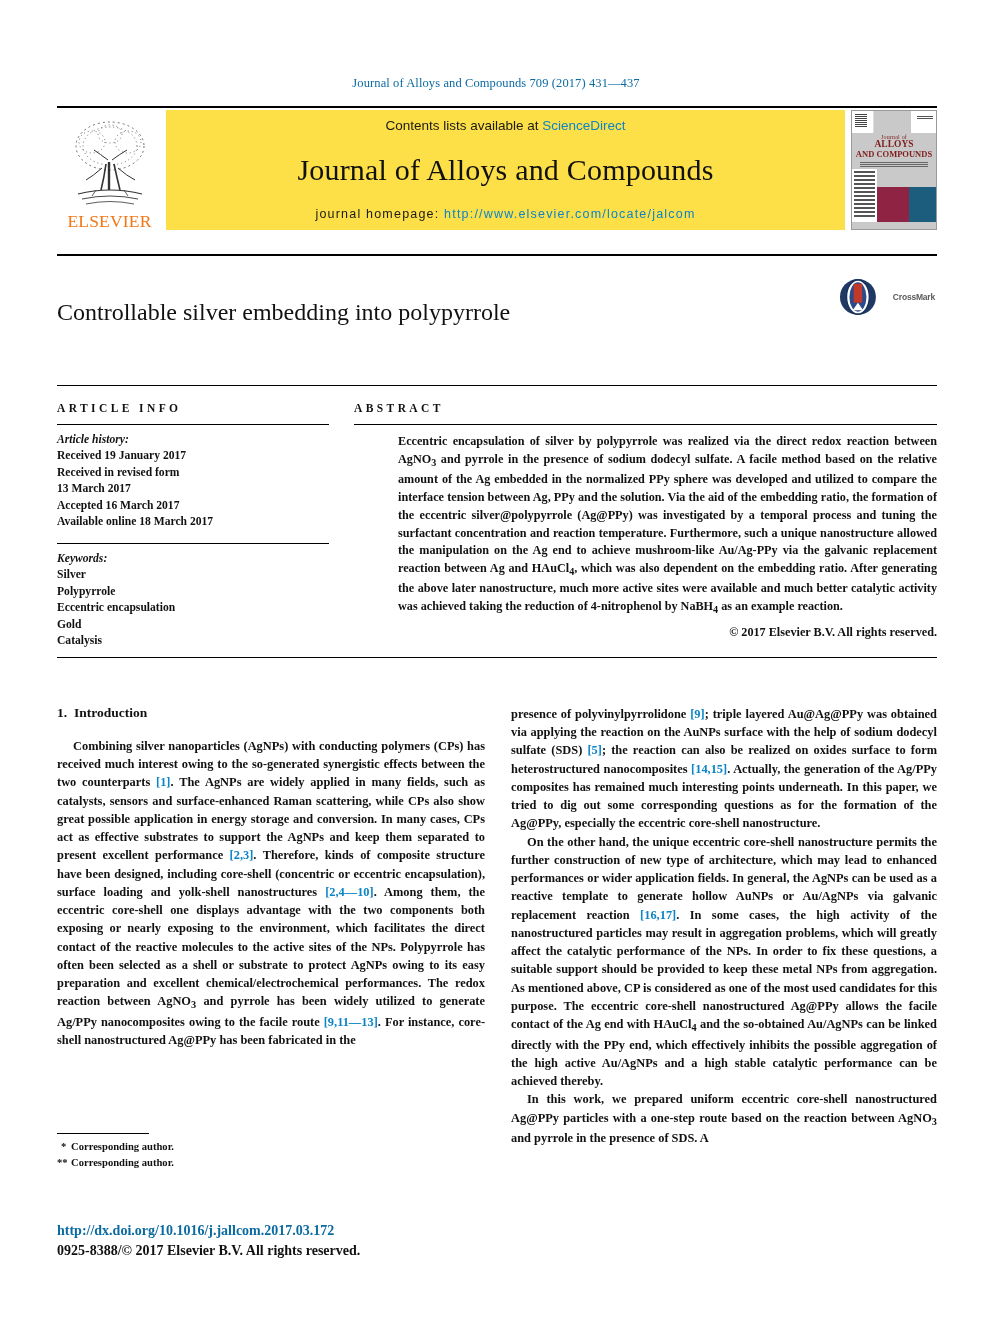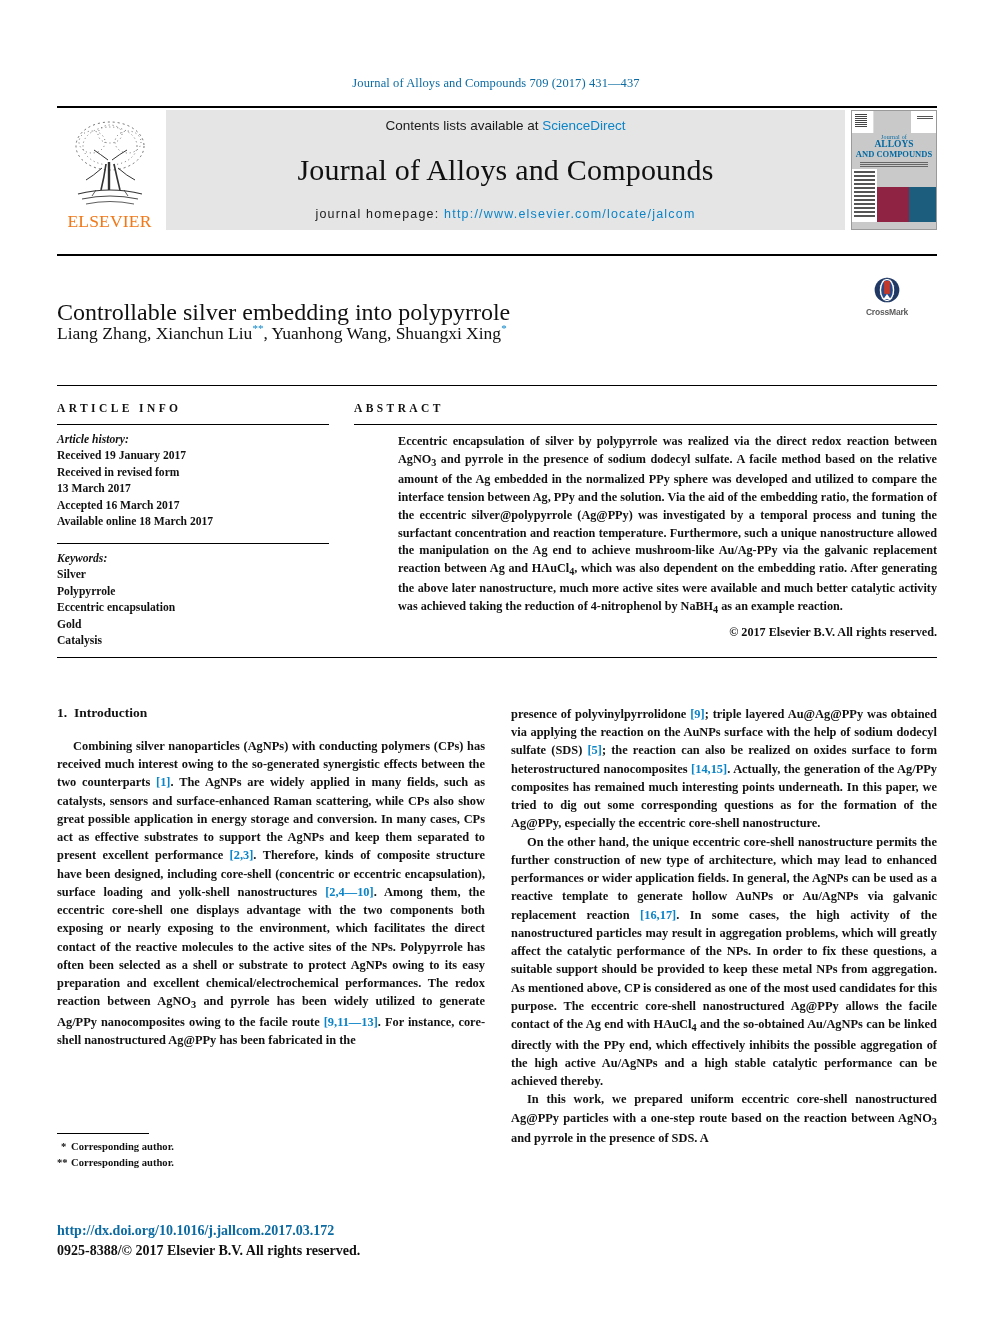--- a/index.html
+++ b/index.html
@@ -47,21 +47,21 @@
     font-family: "Liberation Serif", serif;
     font-size: 17.5px;
     letter-spacing: .2px;
     color: #f07818;
     font-weight: 400;
     margin-top: 1px;
     line-height: 1;
   }
   .masthead-center {
     flex: 1 1 auto;
-    background: #e5e5e5;
+    background: #fde047;
     display: flex; flex-direction: column;
     align-items: center; justify-content: space-between;
     padding: 8px 10px 9px 10px;
     margin-left: 4px;
   }
   .contents-line {
     font-size: 13.5px;
     font-family: "Liberation Sans", sans-serif;
     color: #1a1a1a;
   }
@@ -92,21 +92,21 @@
     display: flex; flex-direction: column;
   }
   .cover-top { height: 22px; display: flex; }
   .cover-tl { width: 26%; background: #fff; border-right: 1px solid #ddd; position: relative;}
   .cover-tl:after{content:""; position:absolute; left:3px; top:3px; width:12px; height:13px; background:repeating-linear-gradient(#444 0 1px, #fff 1px 2px);}
   .cover-tm { flex:1; background: #c9c9c9; }
   .cover-tr { width: 30%; background:#fff; position:relative;}
   .cover-tr:after{content:""; position:absolute; right:3px; top:5px; width:16px; height:3px; background:repeating-linear-gradient(#555 0 1px,#fff 1px 2px);}
   .cover-title {
     background:#c9c9c9; text-align:center; padding:1px 0 2px;
-    font-family:"Liberation Serif", serif; color:#0369a1;
+    font-family:"Liberation Serif", serif; color:#7f1d1d;
   }
   .cover-title .l1 { font-size:6px; letter-spacing:.2px;}
   .cover-title .l2 { font-size:9.5px; font-weight:700; line-height:1;}
   .cover-title .l3 { font-size:8.5px; font-weight:700; line-height:1.05;}
   .cover-sub { background:#c9c9c9; height:9px; }
   .cover-sub:after{content:""; display:block; margin:2px 8px 0; height:5px; background:repeating-linear-gradient(#666 0 1px, #c9c9c9 1px 2px);}
   .cover-body { flex:1; display:flex; }
   .cover-left { width:30%; background:#fff; padding:2px; }
   .cover-left div { height:2px; background:#555; margin-bottom:2px; }
   .cover-blocks { flex:1; display:flex; flex-direction:column; }
@@ -136,21 +136,21 @@
   .authors sup { font-size: 11px; color:#0b84c8; vertical-align: super; }
   .affiliation {
     position:absolute; left:57px; top:352px; width:760px;
     font-family:"Liberation Serif", serif;
     font-style: italic; font-size: 11px; color:#111;
     font-weight:700;
   }
   .crossmark {
     position:absolute; right:57px; top:277px;
     width: 96px; height: 40px;
-    display:flex; align-items:center; gap:4px;flex-direction:column;
+    display:flex; align-items:center; gap:16px;
   }
   .crossmark-badge { width:38px; height:38px; }
   .crossmark-text {
     font-family:"Liberation Sans", sans-serif;
     font-size: 8.5px; font-weight:700; color:#5c5c5c; letter-spacing:-.2px;
   }
 
   
   .info-rule-top { position:absolute; left:57px; top:385px; width:880px; border-top:1.6px solid #000; }
   .col-info { position:absolute; left:57px; top:396px; width:272px; }
@@ -315,23 +315,20 @@
         </div>
       </div>
       <div class="cover-foot"></div>
     </div>
   </div>
 
   <div class="title-rule"></div>
 
   <h1 class="article-title">Controllable silver embedding into polypyrrole</h1>
 
-  <div class="authors">
-    <span>Liang Zhang, Xianchun Liu</span><sup>**</sup><span>, Yuanhong Wang, Shuangxi Xing</span><sup>*</sup>
-  </div>
 
 
   <div class="crossmark">
     <svg class="crossmark-badge" viewBox="0 0 40 40">
       <circle cx="20" cy="20" r="19" fill="#1f3864"></circle>
       <ellipse cx="20" cy="20" rx="12" ry="18" fill="#ffffff"></ellipse>
       <ellipse cx="20" cy="20" rx="9" ry="15.5" fill="#2a4a8a"></ellipse>
       <rect x="15.5" y="6" width="9" height="20" fill="#c0392b"></rect>
       <polygon points="20,26 25.5,34 14.5,34" fill="#ffffff"></polygon>
       <ellipse cx="20" cy="20" rx="12" ry="18" fill="none" stroke="#16305c" stroke-width="1.4"></ellipse>

